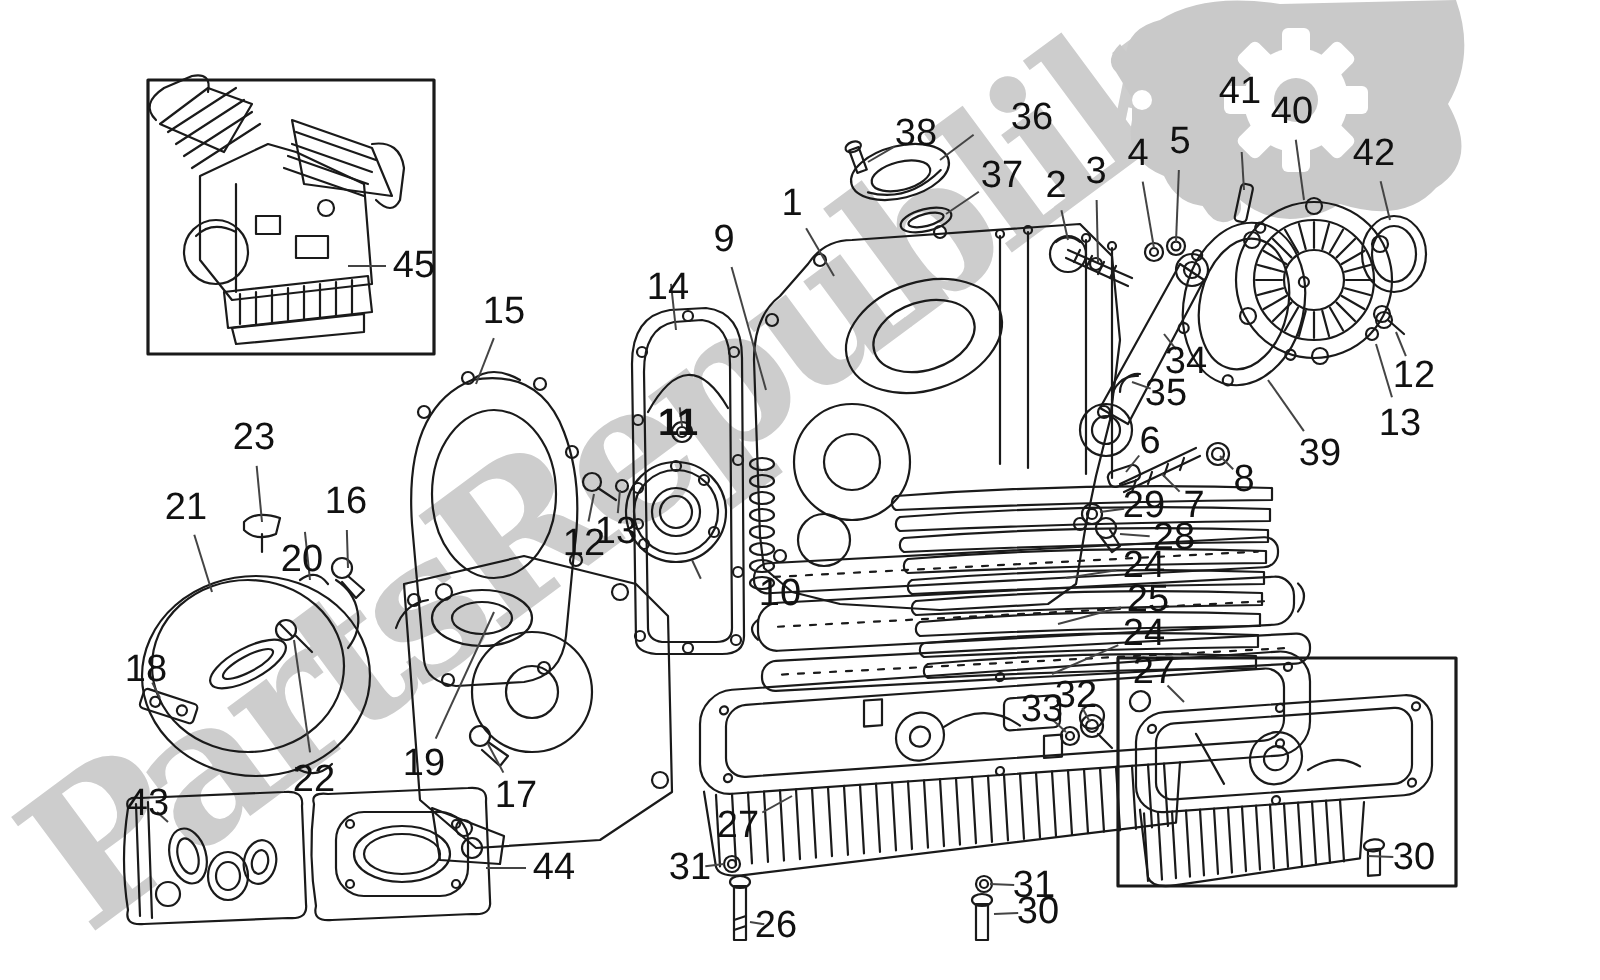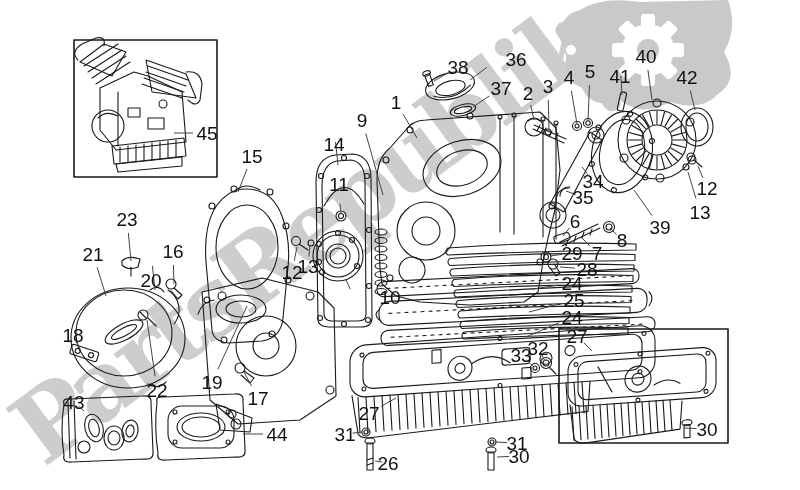--- a/index.html
+++ b/index.html
@@ -559,28 +559,28 @@
     <div class="callout" style="left: 334px; top: 144px;">14</div>
     <div class="callout" style="left: 362px; top: 120px;">9</div>
     <div class="callout" style="left: 396px; top: 102px;">1</div>
     <div class="callout" style="left: 458px; top: 67px;">38</div>
     <div class="callout" style="left: 516px; top: 59px;">36</div>
     <div class="callout" style="left: 501px; top: 88px;">37</div>
     <div class="callout" style="left: 528px; top: 93px;">2</div>
     <div class="callout" style="left: 548px; top: 86px;">3</div>
     <div class="callout" style="left: 569px; top: 77px;">4</div>
     <div class="callout" style="left: 590px; top: 71px;">5</div>
-    <div class="callout" style="left: 620px; top: 76px; text-align: center;">41</div>
+    <div class="callout" style="left: 620px; top: 46px; text-align: center;">41</div>
     <div class="callout" style="left: 646px; top: 56px;">40</div>
     <div class="callout" style="left: 687px; top: 77px;">42</div>
     <div class="callout" style="left: 127px; top: 219px;">23</div>
     <div class="callout" style="left: 93px; top: 254px;">21</div>
     <div class="callout" style="left: 151px; top: 252px; margin-top: 28px;">20</div>
     <div class="callout" style="left: 173px; top: 251px;">16</div>
-    <div class="callout" style="left: 339px; top: 184px;">11</div>
+    <div class="callout" style="left: 339px; top: 212px; font-weight: bold;">11</div>
     <div class="callout" style="left: 292px; top: 272px;">12</div>
     <div class="callout" style="left: 308px; top: 266px;">13</div>
     <div class="callout" style="left: 354px; top: 297px; margin-left: 36px;">10</div>
     <div class="callout" style="left: 593px; top: 181px;">34</div>
     <div class="callout" style="left: 583px; top: 197px;">35</div>
     <div class="callout" style="left: 660px; top: 227px;">39</div>
     <div class="callout" style="left: 707px; top: 188px;">12</div>
     <div class="callout" style="left: 700px; top: 212px;">13</div>
     <div class="callout" style="left: 575px; top: 221px;">6</div>
     <div class="callout" style="left: 597px; top: 253px;">7</div>

